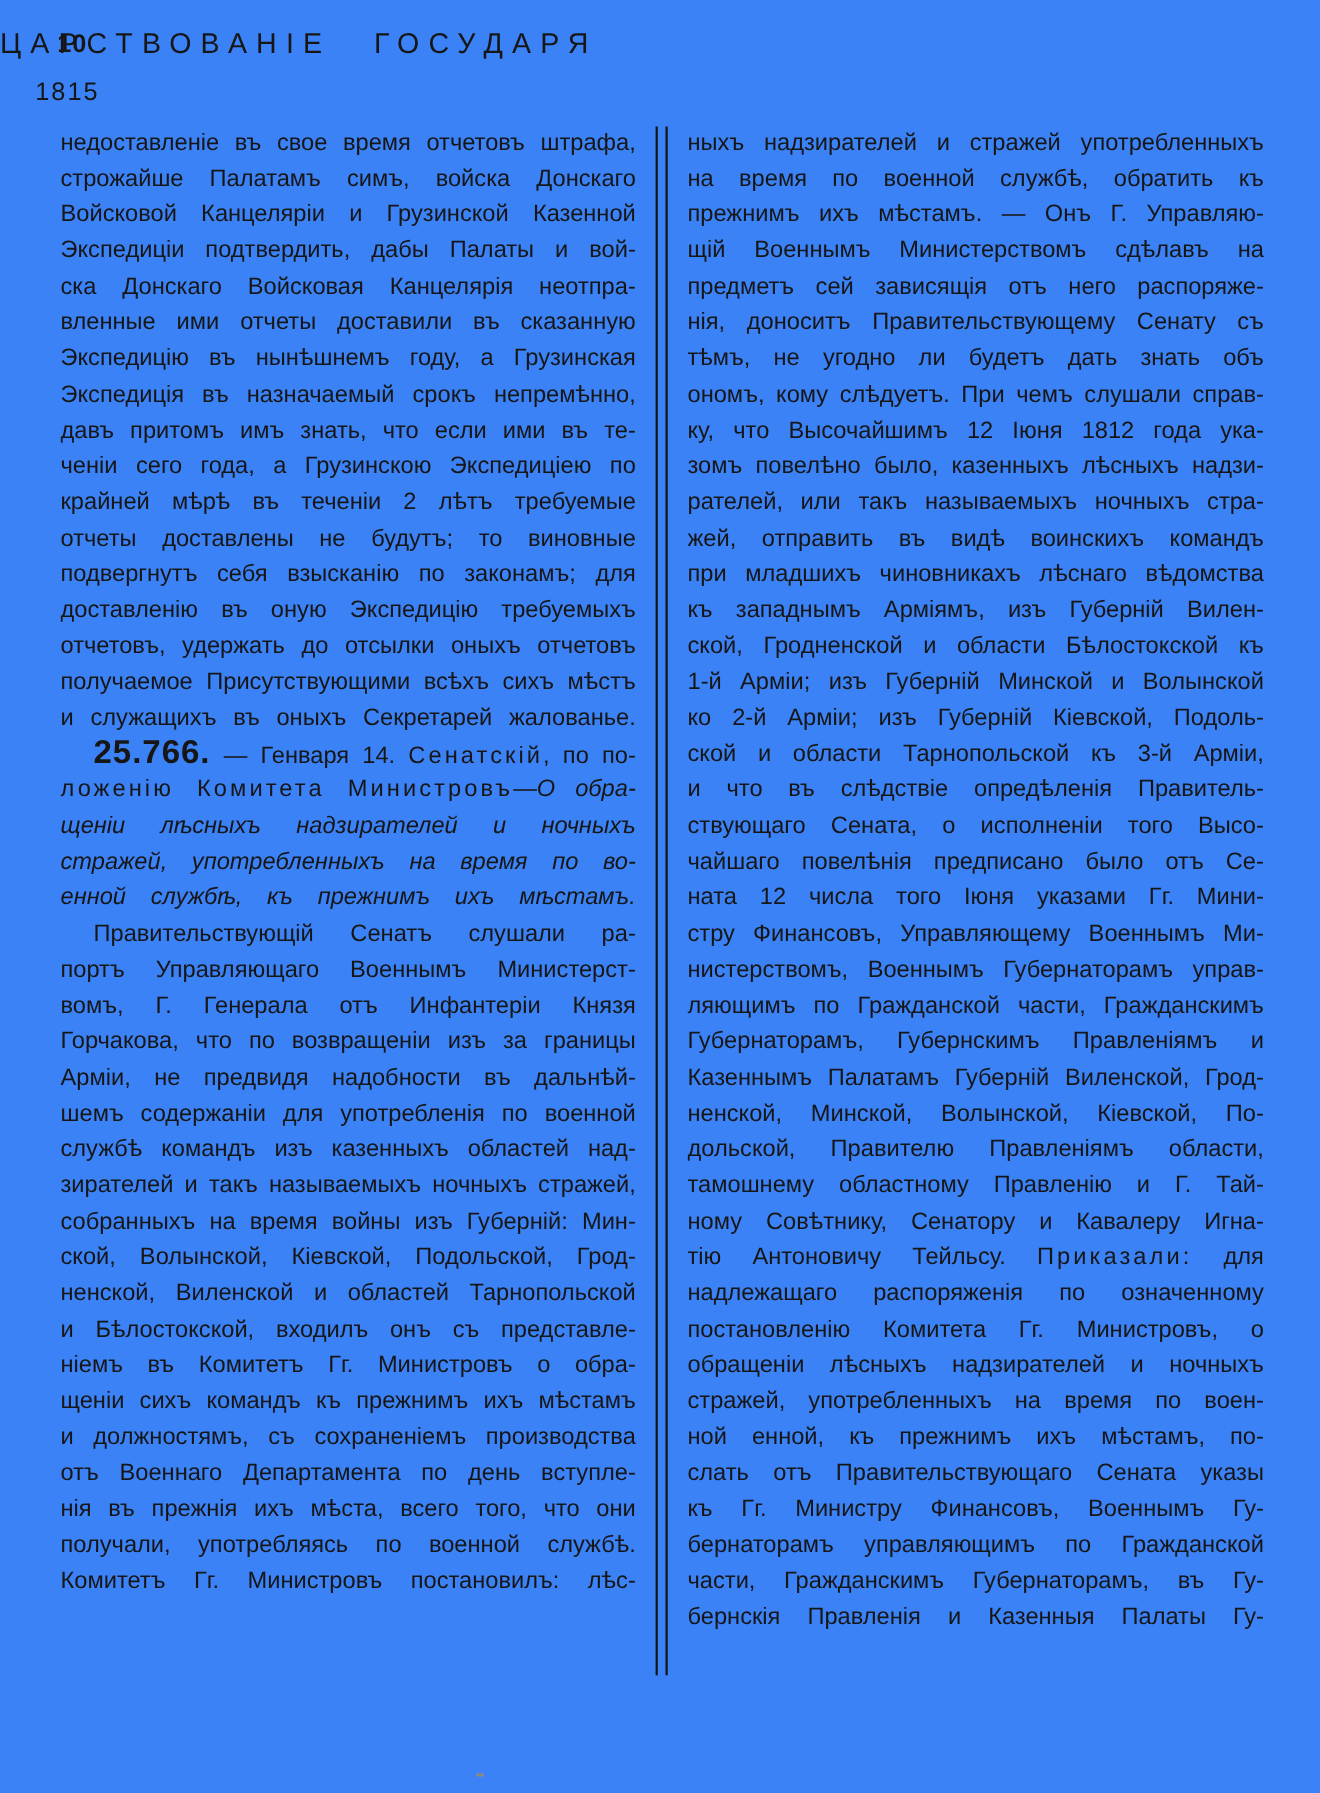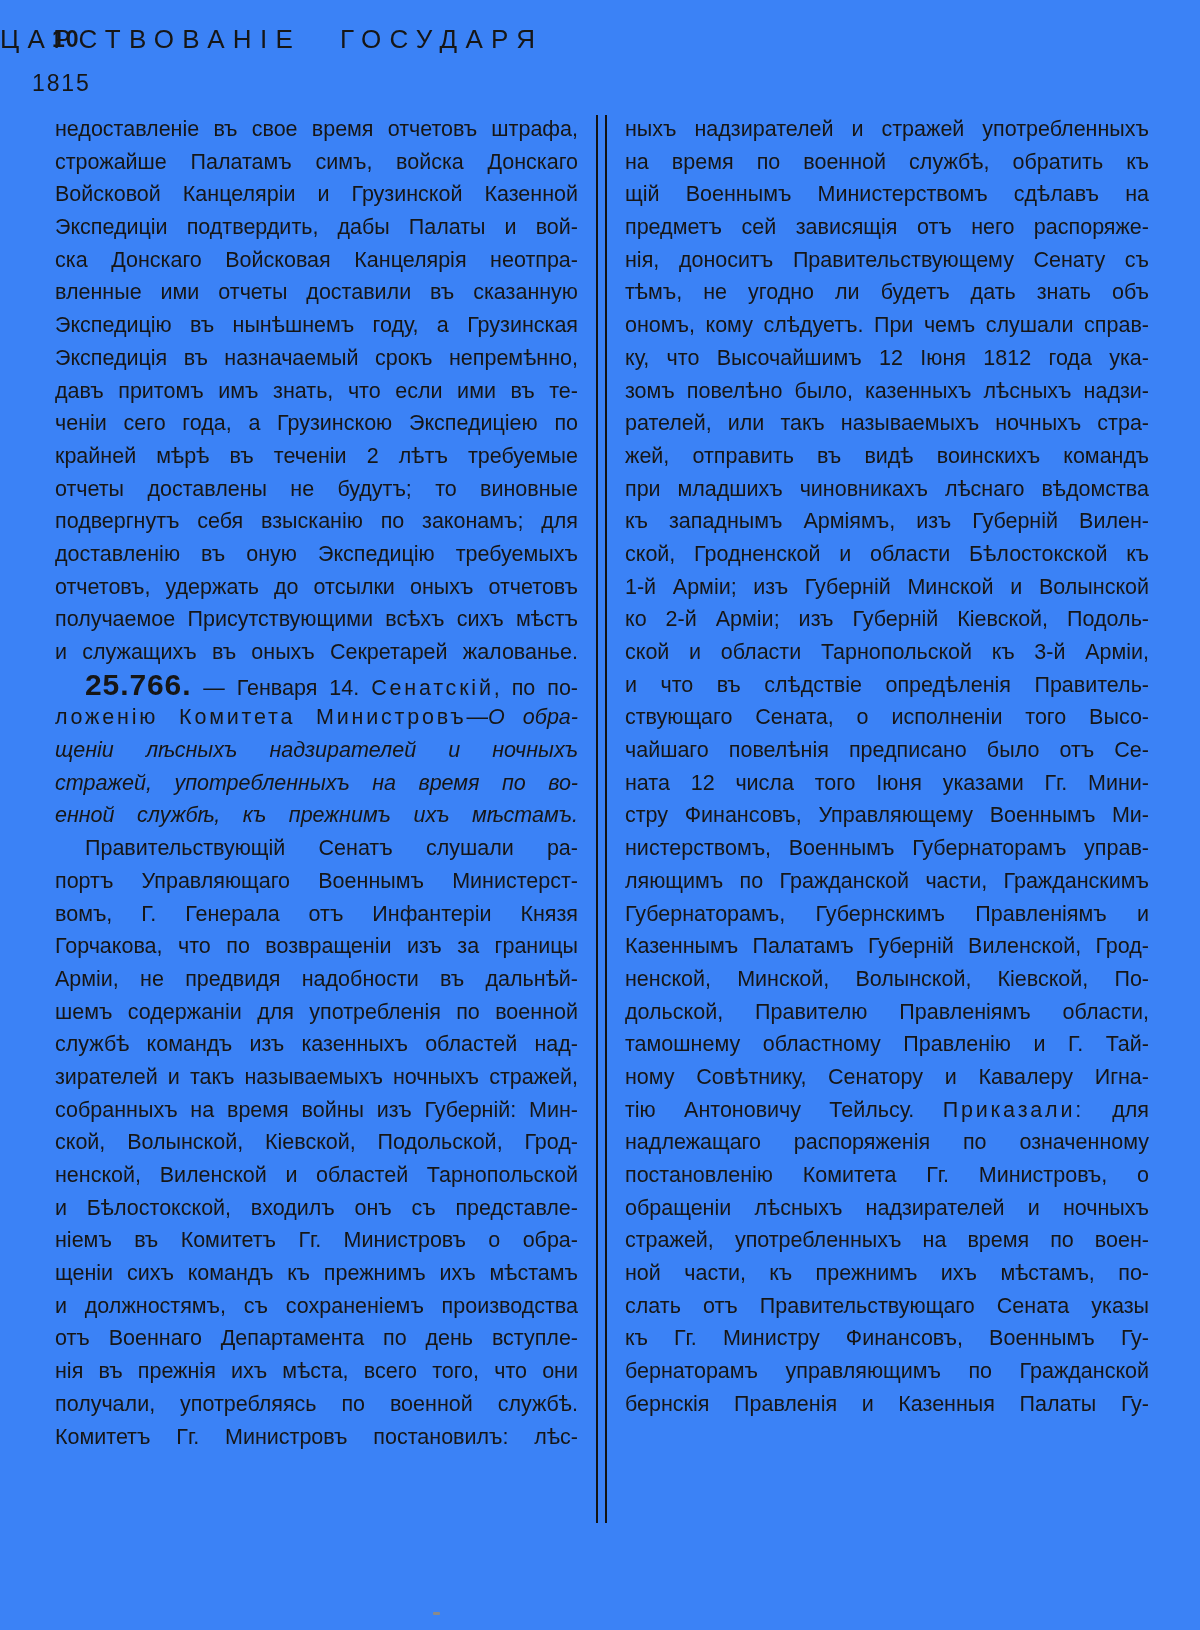--- a/index.html
+++ b/index.html
@@ -139,20 +139,21 @@
         <div class="line"><span class="s-n">и должностямъ, съ сохраненіемъ производства</span></div>
         <div class="line"><span class="s-n">отъ Военнаго Департамента по день вступле-</span></div>
         <div class="line"><span class="s-n">нія въ прежнія ихъ мѣста, всего того, что они</span></div>
         <div class="line"><span class="s-n">получали, употребляясь по военной службѣ.</span></div>
         <div class="line"><span class="s-n">Комитетъ Гг. Министровъ постановилъ: лѣс-</span></div>
       </div>
     <div class="col-divider"></div>
     <div class="col col-right" id="col-right">
         <div class="line"><span class="s-n">ныхъ надзирателей и стражей употребленныхъ</span></div>
         <div class="line"><span class="s-n">на время по военной службѣ, обратить къ</span></div>
+        <div class="line"><span class="s-n">прежнимъ ихъ мѣстамъ. — Онъ Г. Управляю-</span></div>
         <div class="line"><span class="s-n">щій Военнымъ Министерствомъ сдѣлавъ на</span></div>
         <div class="line"><span class="s-n">предметъ сей зависящія отъ него распоряже-</span></div>
         <div class="line"><span class="s-n">нія, доноситъ Правительствующему Сенату съ</span></div>
         <div class="line"><span class="s-n">тѣмъ, не угодно ли будетъ дать знать объ</span></div>
         <div class="line"><span class="s-n">ономъ, кому слѣдуетъ. При чемъ слушали справ-</span></div>
         <div class="line"><span class="s-n">ку, что Высочайшимъ 12 Іюня 1812 года ука-</span></div>
         <div class="line"><span class="s-n">зомъ повелѣно было, казенныхъ лѣсныхъ надзи-</span></div>
         <div class="line"><span class="s-n">рателей, или такъ называемыхъ ночныхъ стра-</span></div>
         <div class="line"><span class="s-n">жей, отправить въ видѣ воинскихъ командъ</span></div>
         <div class="line"><span class="s-n">при младшихъ чиновникахъ лѣснаго вѣдомства</span></div>
@@ -172,22 +173,23 @@
         <div class="line"><span class="s-n">Казеннымъ Палатамъ Губерній Виленской, Грод-</span></div>
         <div class="line"><span class="s-n">ненской, Минской, Волынской, Кіевской, По-</span></div>
         <div class="line"><span class="s-n">дольской, Правителю Правленіямъ области,</span></div>
         <div class="line"><span class="s-n">тамошнему областному Правленію и Г. Тай-</span></div>
         <div class="line"><span class="s-n">ному Совѣтнику, Сенатору и Кавалеру Игна-</span></div>
         <div class="line"><span class="s-n">тію Антоновичу Тейльсу. </span><span class="s-sp">Приказали:</span><span class="s-n"> для</span></div>
         <div class="line"><span class="s-n">надлежащаго распоряженія по означенному</span></div>
         <div class="line"><span class="s-n">постановленію Комитета Гг. Министровъ, о</span></div>
         <div class="line"><span class="s-n">обращеніи лѣсныхъ надзирателей и ночныхъ</span></div>
         <div class="line"><span class="s-n">стражей, употребленныхъ на время по воен-</span></div>
-        <div class="line"><span class="s-n">ной части, къ прежнимъ ихъ мѣстамъ, по-</span></div>
+        <div class="line"><span class="s-n">ной енной, къ прежнимъ ихъ мѣстамъ, по-</span></div>
         <div class="line"><span class="s-n">слать отъ Правительствующаго Сената указы</span></div>
         <div class="line"><span class="s-n">къ Гг. Министру Финансовъ, Военнымъ Гу-</span></div>
         <div class="line"><span class="s-n">бернаторамъ управляющимъ по Гражданской</span></div>
+        <div class="line"><span class="s-n">части, Гражданскимъ Губернаторамъ, въ Гу-</span></div>
         <div class="line"><span class="s-n">бернскія Правленія и Казенныя Палаты Гу-</span></div>
       </div>
   </div>
 
   <div class="scan-dot"></div>
 </div>
 
 </body></html>

